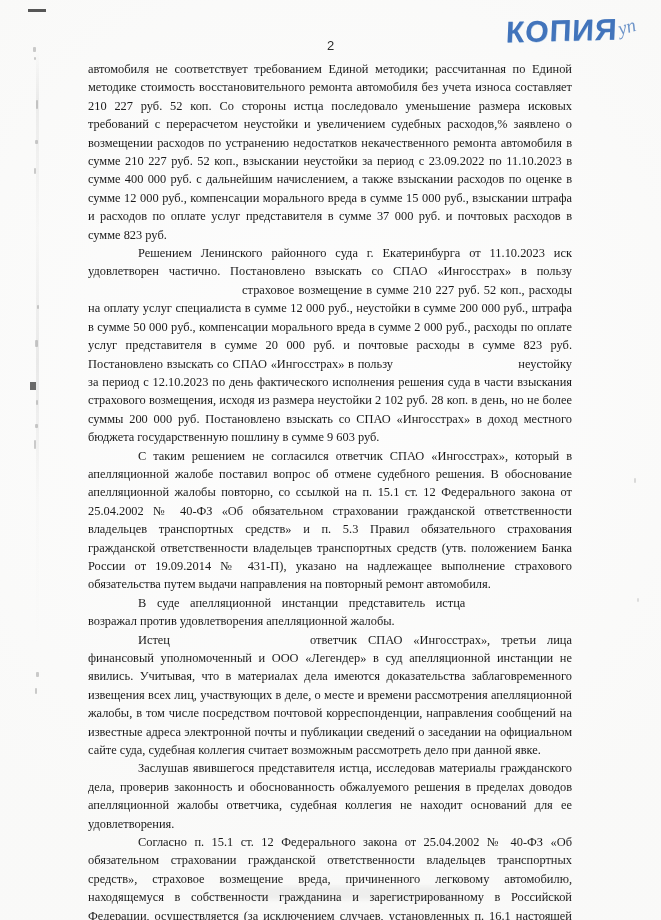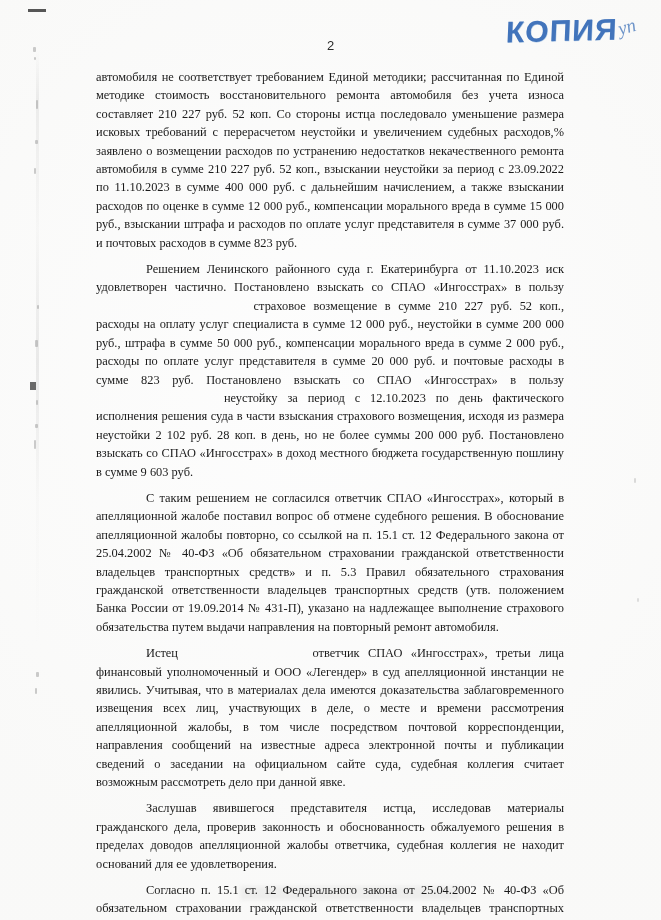--- a/index.html
+++ b/index.html
@@ -76,21 +76,21 @@
     position: absolute;
     top: 60px;
     left: 88px;
     width: 484px;
     font-size: 12.4px;
     line-height: 18.4px;
     text-align: justify;
     text-justify: inter-word;
   }
   .para {
-    margin: 8px;
+    margin: 0;
     text-indent: 50px;
     text-align: justify;
     text-justify: inter-word;
     -webkit-hyphens: none;
     hyphens: none;
   }
   .para.no-indent { text-indent: 0; }
 
   
   .redact {
@@ -171,18 +171,19 @@
 
   <div class="copy-stamp">
     <span class="stamp-word">КОПИЯ</span>
     <span class="stamp-mark">уп</span>
   </div>
 
   <div class="doc-body" id="doc-body">
       <p class="para no-indent"><span>автомобиля не соответствует требованием Единой методики; рассчитанная по Единой методике стоимость восстановительного ремонта автомобиля без учета износа составляет 210 227 руб. 52 коп. Со стороны истца последовало уменьшение размера исковых требований с перерасчетом неустойки и увеличением судебных расходов,% заявлено о возмещении расходов по устранению недостатков некачественного ремонта автомобиля в сумме 210 227 руб. 52 коп., взыскании неустойки за период с 23.09.2022 по 11.10.2023 в сумме 400 000 руб. с дальнейшим начислением, а также взыскании расходов по оценке в сумме 12 000 руб., компенсации морального вреда в сумме 15 000 руб., взыскании штрафа и расходов по оплате услуг представителя в сумме 37 000 руб. и почтовых расходов в сумме 823 руб. </span></p>
       <p class="para"><span>Решением Ленинского районного суда г. Екатеринбурга от 11.10.2023 иск удовлетворен частично. Постановлено взыскать со СПАО «Ингосстрах» в пользу </span><span class="redact w-wide">&nbsp;</span><span> страховое возмещение в сумме 210 227 руб. 52 коп., расходы на оплату услуг специалиста в сумме 12 000 руб., неустойки в сумме 200 000 руб., штрафа в сумме 50 000 руб., компенсации морального вреда в сумме 2 000 руб., расходы по оплате услуг представителя в сумме 20 000 руб. и почтовые расходы в сумме 823 руб. Постановлено взыскать со СПАО «Ингосстрах» в пользу </span><span class="redact w-med">&nbsp;</span><span> неустойку за период с 12.10.2023 по день фактического исполнения решения суда в части взыскания страхового возмещения, исходя из размера неустойки 2 102 руб. 28 коп. в день, но не более суммы 200 000 руб. Постановлено взыскать со СПАО «Ингосстрах» в доход местного бюджета государственную пошлину в сумме 9 603 руб. </span></p>
       <p class="para"><span>С таким решением не согласился ответчик СПАО «Ингосстрах», который в апелляционной жалобе поставил вопрос об отмене судебного решения. В обоснование апелляционной жалобы повторно, со ссылкой на п. 15.1 ст. 12 Федерального закона от 25.04.2002 № 40-ФЗ «Об обязательном страховании гражданской ответственности владельцев транспортных средств» и п. 5.3 Правил обязательного страхования гражданской ответственности владельцев транспортных средств (утв. положением Банка России от 19.09.2014 № 431-П), указано на надлежащее выполнение страхового обязательства путем выдачи направления на повторный ремонт автомобиля. </span></p>
+      <p class="para"><span>В суде апелляционной инстанции представитель истца </span><span class="redact w-narrow">&nbsp;</span><span> возражал против удовлетворения апелляционной жалобы. </span></p>
       <p class="para"><span>Истец </span><span class="redact w-med">&nbsp;</span><span> ответчик СПАО «Ингосстрах», третьи лица финансовый уполномоченный и ООО «Легендер» в суд апелляционной инстанции не явились. Учитывая, что в материалах дела имеются доказательства заблаговременного извещения всех лиц, участвующих в деле, о месте и времени рассмотрения апелляционной жалобы, в том числе посредством почтовой корреспонденции, направления сообщений на известные адреса электронной почты и публикации сведений о заседании на официальном сайте суда, судебная коллегия считает возможным рассмотреть дело при данной явке. </span></p>
       <p class="para"><span>Заслушав явившегося представителя истца, исследовав материалы гражданского дела, проверив законность и обоснованность обжалуемого решения в пределах доводов апелляционной жалобы ответчика, судебная коллегия не находит оснований для ее удовлетворения. </span></p>
       <p class="para"><span>Согласно п. 15.1 ст. 12 Федерального закона от 25.04.2002 № 40-ФЗ «Об обязательном страховании гражданской ответственности владельцев транспортных средств», страховое возмещение вреда, причиненного легковому автомобилю, находящемуся в собственности гражданина и зарегистрированному в Российской Федерации, осуществляется (за исключением случаев, установленных п. 16.1 настоящей статьи) путем организации и (или) оплаты восстановительного ремонта поврежденного транспортного средства потерпевшего на станции технического обслуживания (СТОА) (возмещение причиненного вреда в натуре). </span></p>
     </div>
 
 </div>
 
 </body></html>

